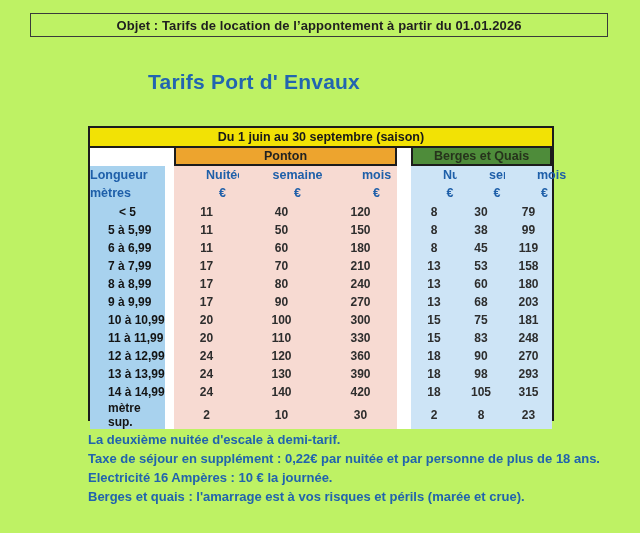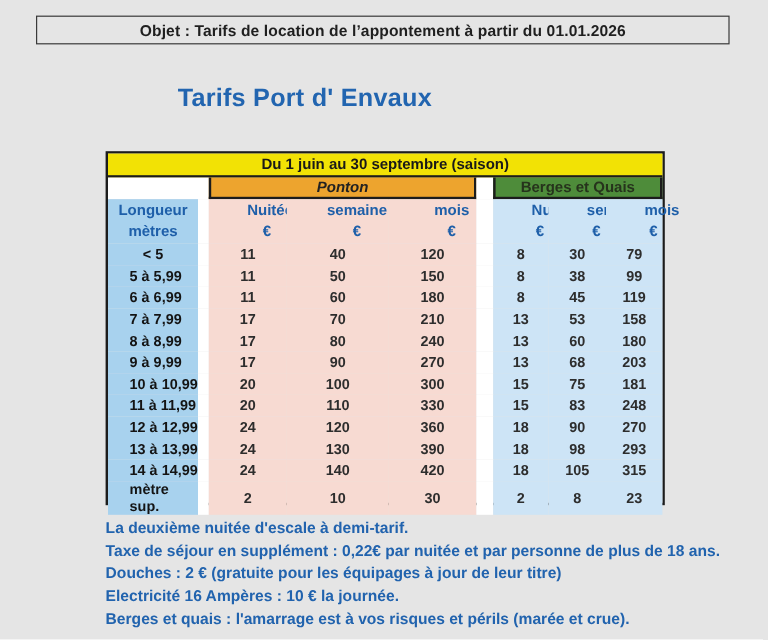--- a/index.html
+++ b/index.html
@@ -1,17 +1,17 @@
 <!DOCTYPE html>
 <html><head>
 <meta charset="utf-8">
 <style>
   html,body{margin:0;padding:0;background:#ffffff;}
   .page{
-    position:relative;width:640px;height:533px;background:#e5e5e5;overflow:hidden;
+    position:relative;width:640px;height:533px;background:#bef264;overflow:hidden;
     font-family:"Liberation Sans",sans-serif;
   }
   
   .objet-box{
     position:absolute;left:30px;top:13px;width:576px;height:22px;
     border:1px solid #3a3a3a;display:flex;align-items:center;justify-content:center;
   }
   .objet-box span{font-size:13px;font-weight:600;color:#1f1f1f;letter-spacing:.1px;}
   
   .doc-title{
@@ -26,34 +26,34 @@
   .season-row{
     height:18px;background:#f2e205;border-bottom:2px solid #1c1c1c;
     display:flex;align-items:center;justify-content:center;
     font-size:12.5px;font-weight:700;color:#191919;
   }
   .group-row{display:grid;grid-template-columns:84px 223px 14px 141px;height:18px;}
   .group-row .blank{background:#ffffff;}
   .ponton-head{
     background:#eda42e;border:2px solid #1c1c1c;border-top:none;box-sizing:border-box;
     display:flex;align-items:center;justify-content:center;
-    font-size:12.5px;font-weight:700;color:#222222;font-style:italic;
+    font-size:12.5px;font-weight:700;color:#222222;
   }
   .berges-head{
     background:#4e8c3a;border:2px solid #1c1c1c;border-top:none;box-sizing:border-box;
     display:flex;align-items:center;justify-content:center;
     font-size:12.5px;font-weight:700;color:#26331c;
   }
   .cols-row,.data-row{
     display:grid;grid-template-columns:75px 9px 65px 85px 73px 14px 46px 48px 47px;
   }
   .cols-row{height:37px;}
   .label-head{
     background:#a8d2ee;display:flex;flex-direction:column;justify-content:center;
-    text-align:center;color:#1e5fa9;font-weight:700;font-size:12.5px;line-height:1.4;
+    text-align:left;color:#1e5fa9;font-weight:700;font-size:12.5px;line-height:1.4;
   }
   .colhead{
     display:flex;flex-direction:column;justify-content:center;text-align:center;
     color:#1e5fa9;font-weight:700;font-size:12.5px;line-height:1.4;padding-left:32px;
   }
   .gapcell{background:#ffffff;}
   .pinkbg{background:#f7dad2;}
   .lbluebg{background:#cde4f6;}
   .data-row{height:18px;}
   .cell{
@@ -258,18 +258,17 @@
           <div class="cell lbluebg">2</div>
           <div class="cell lbluebg">8</div>
           <div class="cell lbluebg">23</div>
         </div>
       </div>
   </div>
 
   <div class="notes">
     <div class="note-line">La deuxième nuitée d'escale à demi-tarif.</div>
     <div class="note-line">Taxe de séjour en supplément : 0,22€ par nuitée et par personne de plus de 18 ans.</div>
-    <div class="note-line">Douches : 2 € (gratuite pour les équipages à jour de leur titre)</div>
     <div class="note-line">Electricité 16 Ampères : 10 € la journée.</div>
     <div class="note-line">Berges et quais : l'amarrage est à vos risques et périls (marée et crue).</div>
   </div>
 
 </div>
 
 </body></html>

